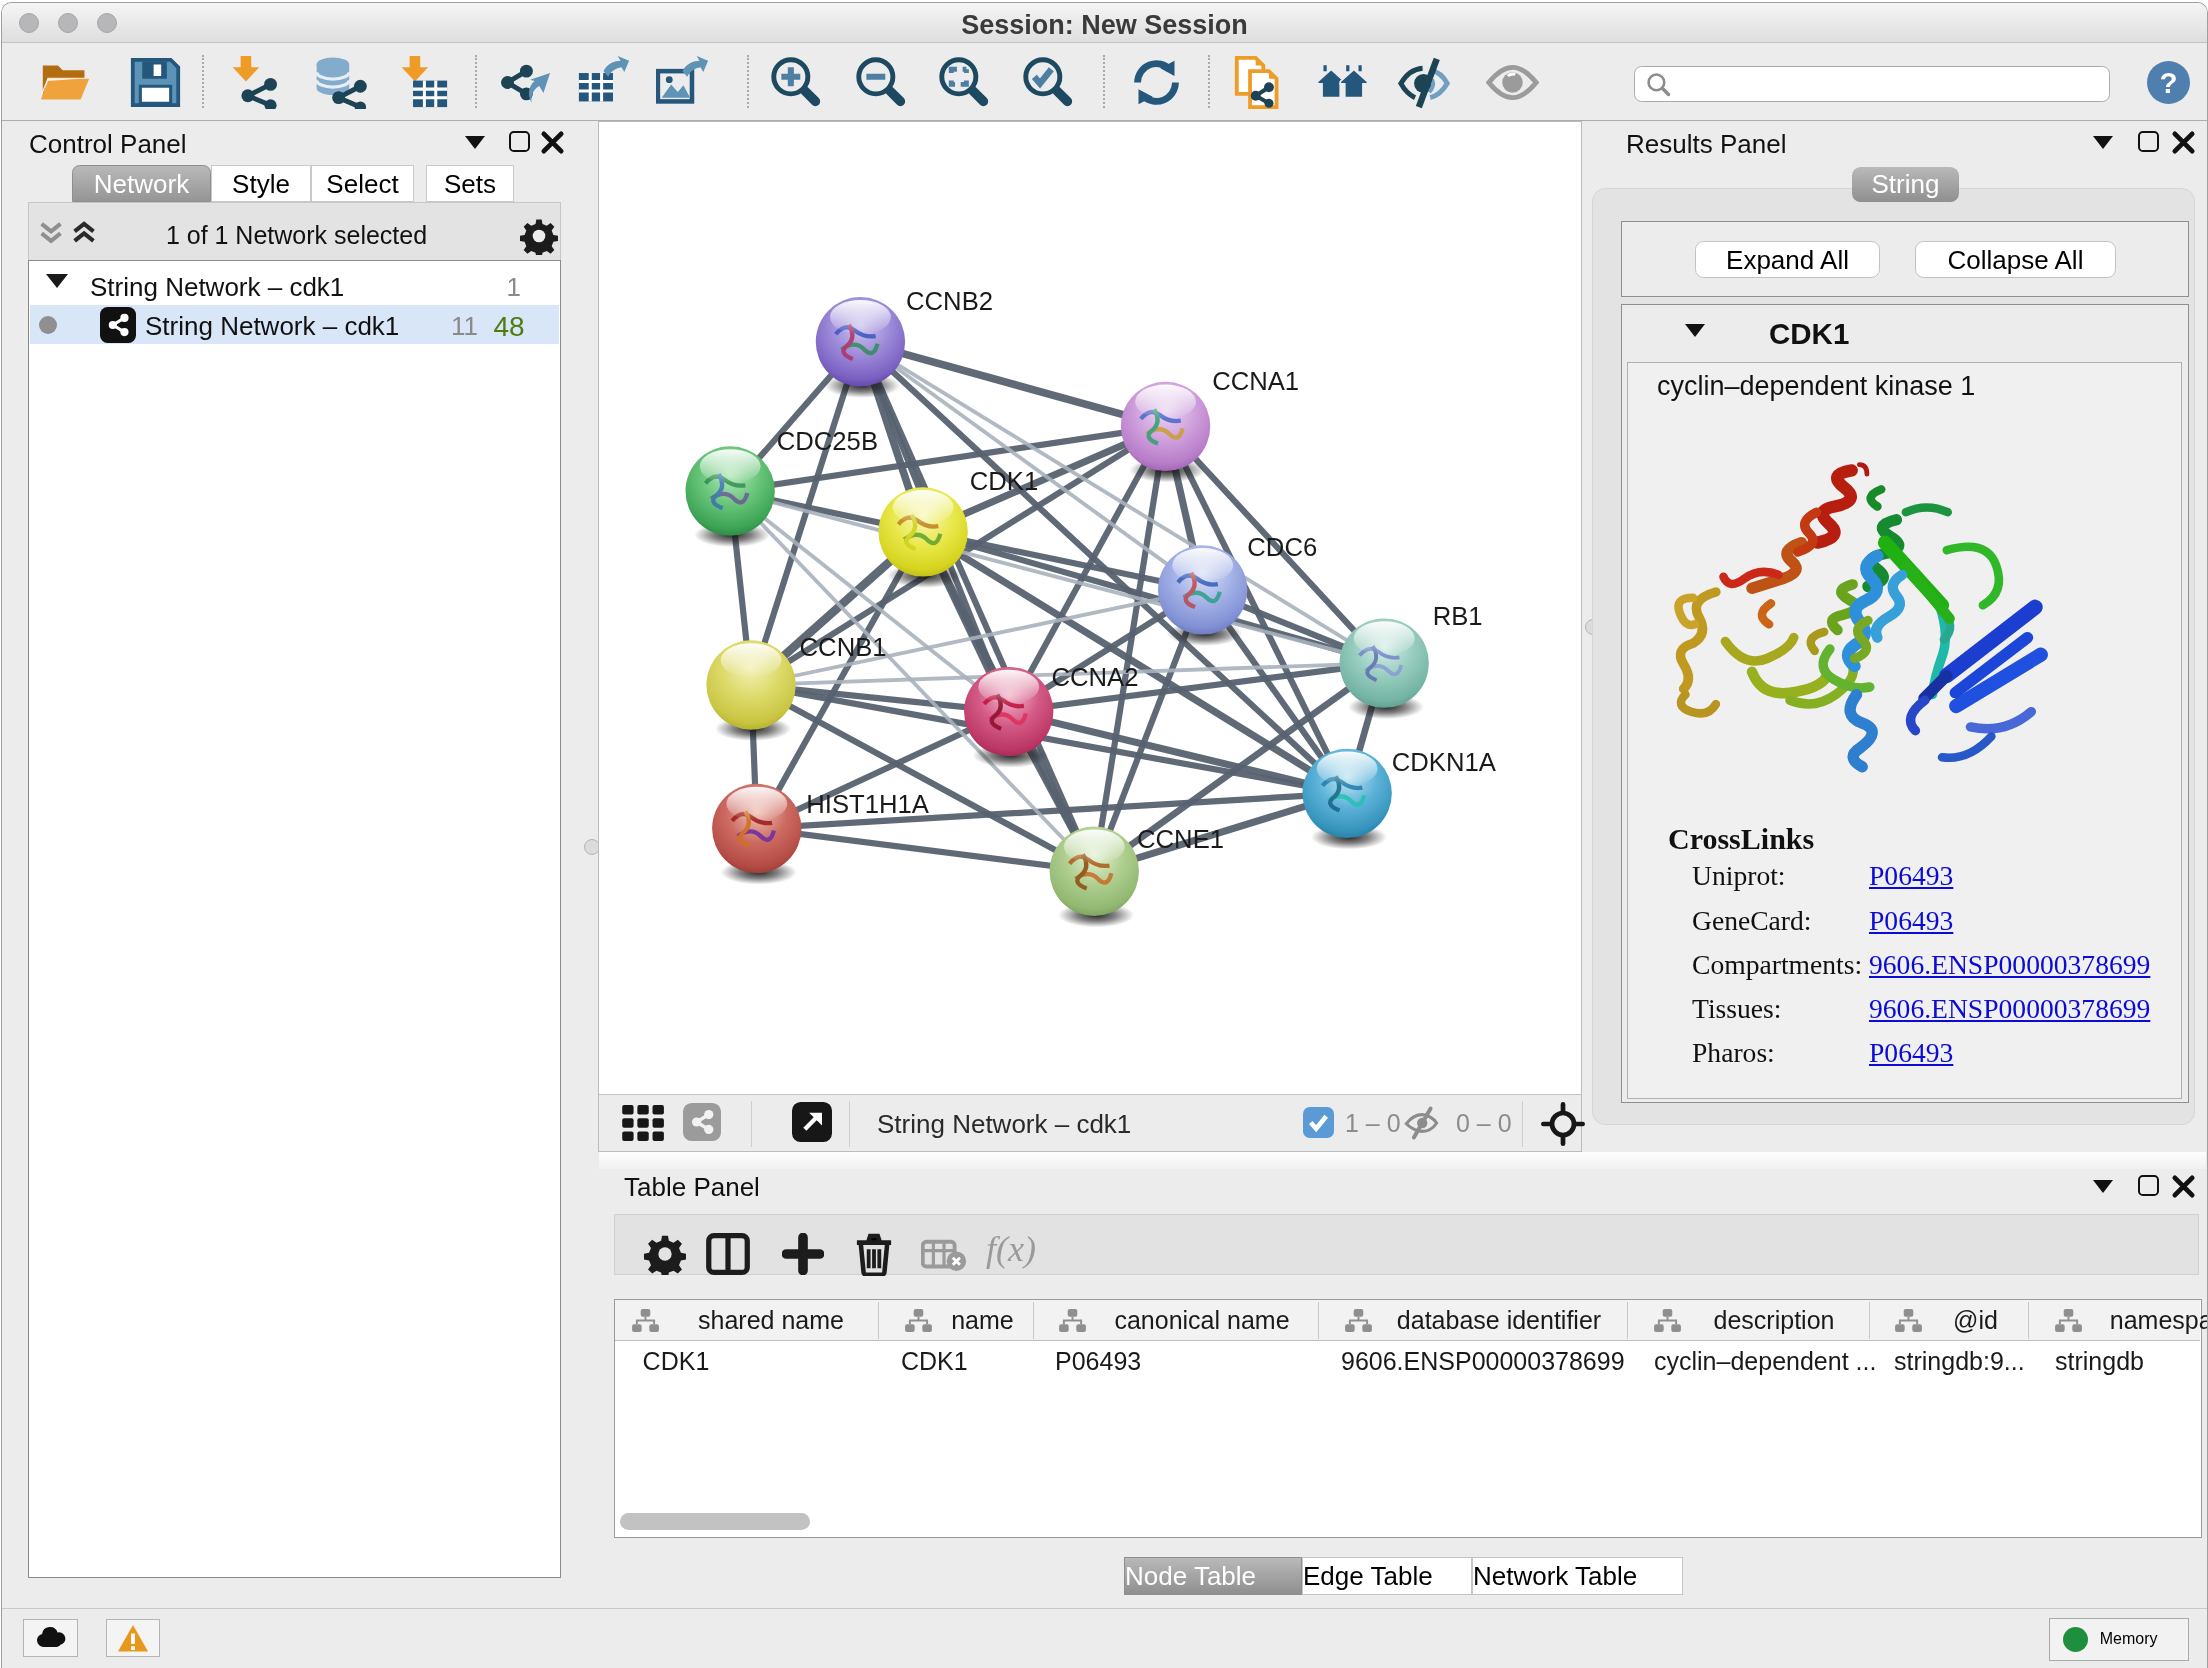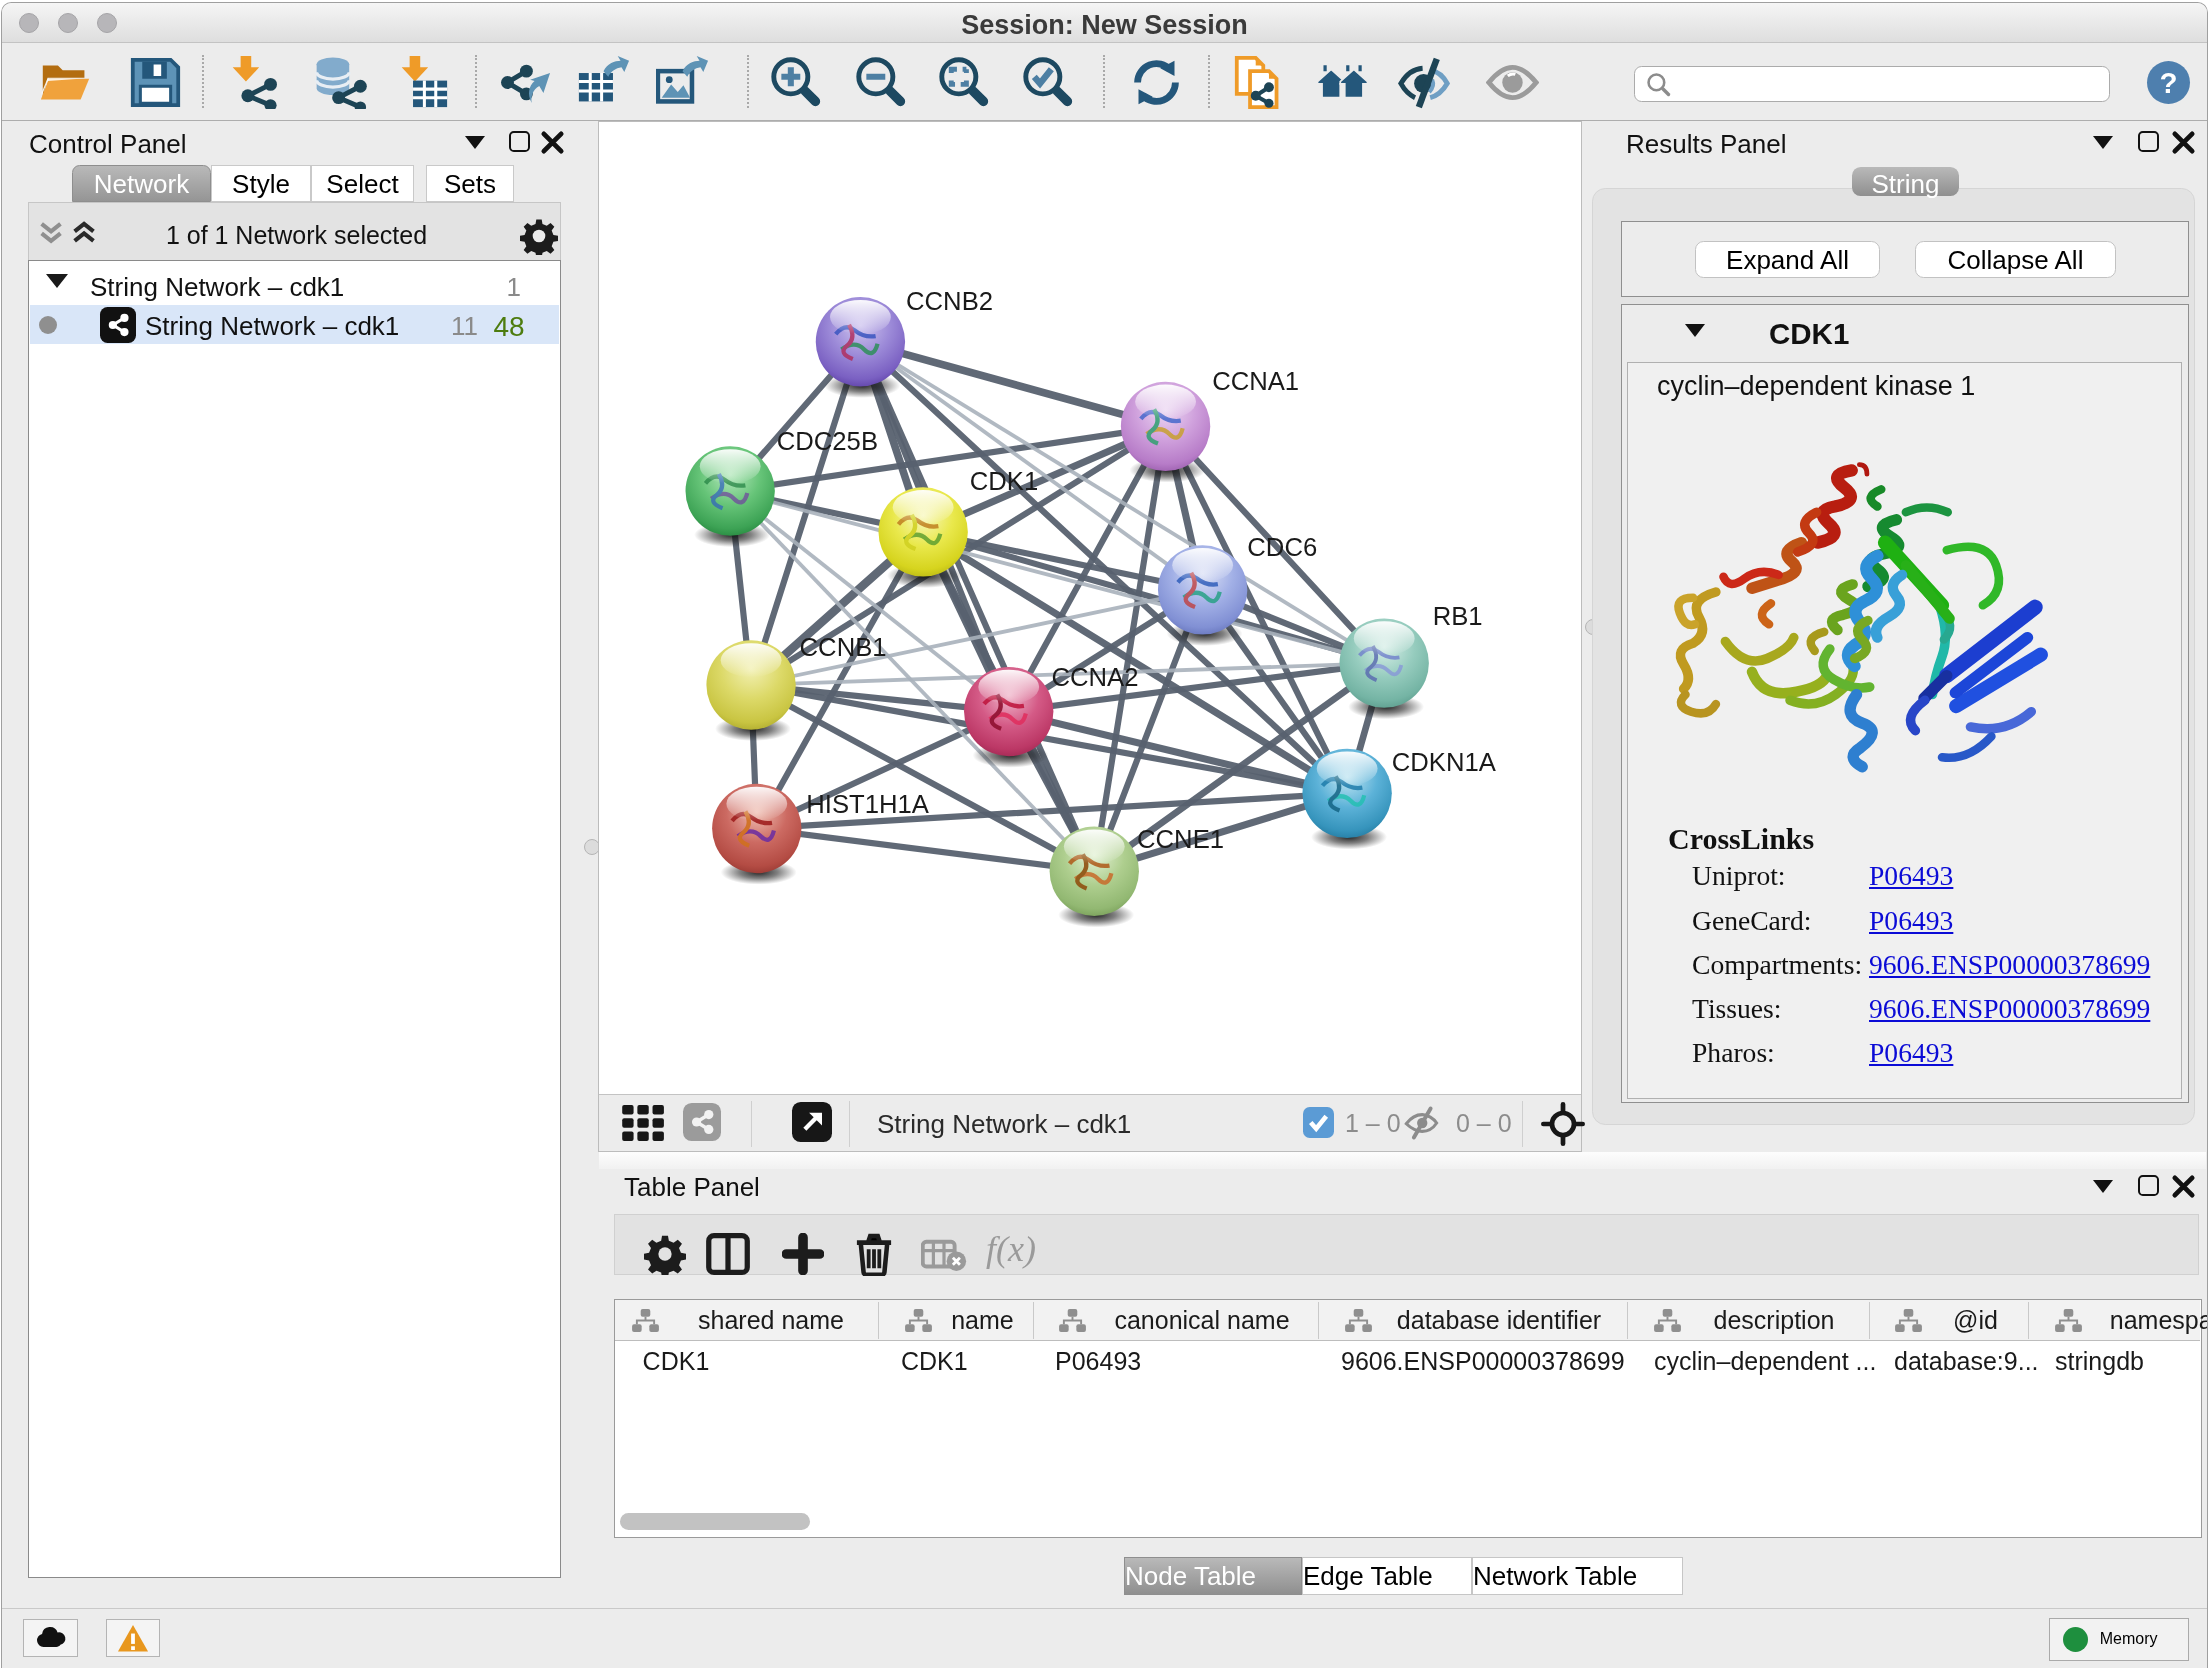--- a/index.html
+++ b/index.html
@@ -549,21 +549,21 @@
         </g>
       </svg>
   </div>
   <div class="abs phdr" style="left:1624px;top:126px">Results Panel</div>
   <div class="abs pbtn-tri" style="left:2091px;top:133px"></div>
   <div class="abs pbtn-sq" style="left:2136px;top:128px"></div>
   <svg class="abs" width="25" height="25" viewBox="0 0 26 26" style="left:2169px;top:127px">
       <path stroke="#111" stroke-width="5" stroke-linecap="round" d="M4 4l18 18M22 4 4 22"></path>
     </svg>
   <div class="abs" style="left:1590px;top:185px;width:603px;height:937px;background:#e3e3e3;border-radius:13.3px;border:1px solid #d5d5d5"></div>
-  <div class="abs" style="left:1850px;top:164px;width:107px;height:29px;background:linear-gradient(#b9b9b9,#8f8f8f);border-radius:8.6px;color:#fff;font-size:26px;text-align:center;line-height:34px">String</div>
+  <div class="abs" style="left:1850px;top:164px;width:107px;height:35px;background:linear-gradient(#b9b9b9,#8f8f8f);border-radius:8.6px;color:#fff;font-size:26px;text-align:center;line-height:34px">String</div>
   <div class="rbox" style="left:1619px;top:218px;width:568px;height:76px"></div>
   <div class="btn" style="left:1693px;top:238px;width:185px;height:37px;line-height:36px">Expand All</div>
   <div class="btn" style="left:1913px;top:238px;width:201px;height:37px;line-height:36px">Collapse All</div>
   <div class="rbox" style="left:1619px;top:301px;width:568px;height:799px"></div>
   <div class="abs pbtn-tri" style="left:1683px;top:321px"></div>
   <div class="abs" style="left:1767px;top:314px;font-size:29.5px;font-weight:bold;color:#111">CDK1</div>
   <div class="abs" style="left:1625px;top:359px;width:555px;height:737px;background:#f0f0f0;border:1px solid #b0b0b0"></div>
   <div class="abs" style="left:1655px;top:368px;font-size:27px;color:#111">cyclin–dependent kinase 1</div>
   <svg class="abs" width="399" height="361" viewBox="0 0 420 380" style="left:1655px;top:418px">
     <g fill="none" stroke-linecap="round">
@@ -715,21 +715,21 @@
           <rect x="9" y="8" width="5" height="4" rx="1"></rect>
           <path stroke="#8f8f8f" d="M7 4v2M2.5 8V6h9v2" fill="none"></path>
         </g>
       </svg>
     <div class="th" style="left:1467px;width:171px">namespac</div>
     <div class="td" style="left:27.6px">CDK1</div>
     <div class="td" style="left:286px">CDK1</div>
     <div class="td" style="left:440px">P06493</div>
     <div class="td" style="left:726px">9606.ENSP00000378699</div>
     <div class="td" style="left:1039px">cyclin–dependent ...</div>
-    <div class="td" style="left:1279px">database:9...</div>
+    <div class="td" style="left:1279px">stringdb:9...</div>
     <div class="td" style="left:1440px">stringdb</div>
     <div class="abs" style="left:4.8px;top:213px;width:190px;height:17px;background:#c2c2c2;border-radius:8.6px"></div>
   </div>
   <div class="btab" style="left:1122px;width:178px;background:linear-gradient(#b9b9b9,#8f8f8f);color:#fff;border-color:#8e8e8e">Node Table</div>
   <div class="btab" style="left:1300px;width:170px">Edge Table</div>
   <div class="btab" style="left:1470px;width:211px">Network Table</div>
 
   <div class="abs" style="left:0;top:1605px;width:2205px;height:1px;background:#c9c9c9"></div>
   <div class="abs" style="left:21px;top:1616px;width:55px;height:38px;background:#f4f4f4;border:1px solid #b4b4b4;display:flex;align-items:center;justify-content:center">
       <svg width="32" height="23" viewBox="0 0 34 24">

